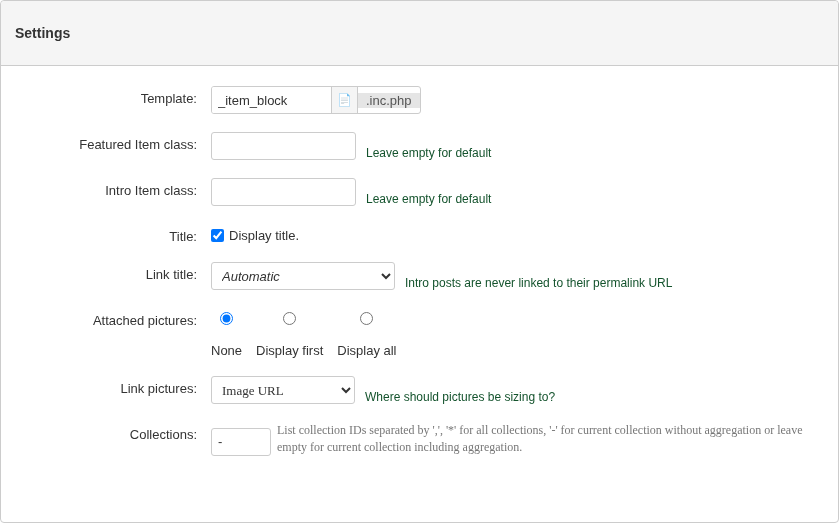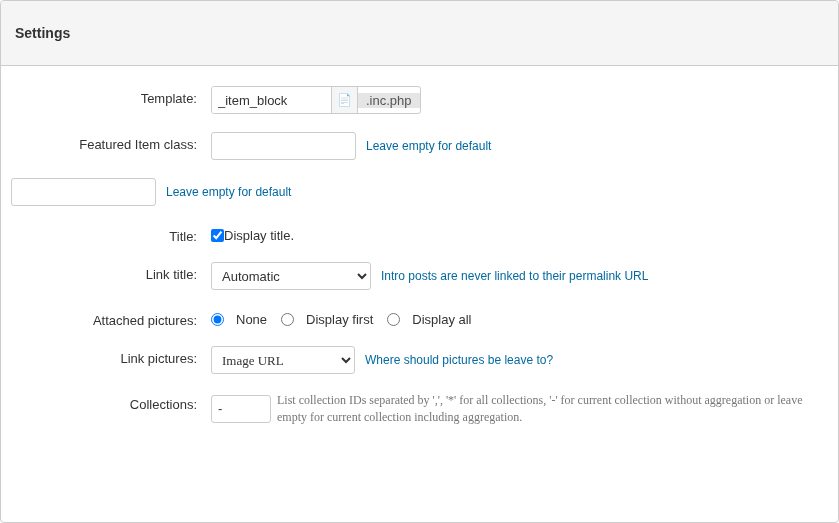--- a/index.html
+++ b/index.html
@@ -35,21 +35,21 @@
       width: 200px;
       text-align: right;
       padding-right: 14px;
       padding-top: 5px;
       font-size: 13px;
       color: #333;
       flex-shrink: 0;
     }
     .form-control-wrap {
       display: flex;
-      align-items: center;
+      align-items: flex-end;
       flex-wrap: wrap;
       gap: 6px;
     }
     input[type="text"] {
       border: 1px solid #ccc;
       border-radius: 3px;
       padding: 4px 6px;
       font-size: 13px;
       height: 28px;
       color: #333;
@@ -64,59 +64,62 @@
       justify-content: center;
       border: 1px solid #ccc;
       border-radius: 3px;
       background: #f5f5f5;
       width: 26px;
       height: 28px;
       cursor: pointer;
       font-size: 12px;
     }
     .hint-text {
-      color: #0369a1;
+      color: #14532d;
       font-size: 12px;
       margin-left: 4px;
     }
     select {
       border: 1px solid #ccc;
       border-radius: 3px;
       padding: 4px 6px;
       font-size: 13px;
       height: 28px;
       background: #fff;
       color: #333;
       cursor: pointer;
     }
     .link-title-select {
-      width: 160px;
+      width: 184px;
+      font-style: italic;
     }
     .image-size-select {
       width: 160px;
     }
     .link-pictures-select {
       width: 144px;
       font-family: Liberation Serif, serif;
     }
     .checkbox-wrap {
       display: flex;
       align-items: center;
+      gap: 5px;
       padding-top: 4px;
     }
     .radio-wrap {
       display: flex;
       align-items: center;
       gap: 14px;
       padding-top: 4px;
     }
     .radio-item {
       display: flex;
       align-items: center;
-      gap: 12px;
+      gap: 18px;
+      flex-direction: column;
     }
     .collections-input {
       width: 60px;
     }
     .collections-hint {
       color: #777;
       font-size: 12px;
       max-width: 530px;
       line-height: 1.4;
       font-family: Liberation Serif, serif;
@@ -172,20 +175,21 @@
 
     <div class="form-row">
       <div class="form-label">Featured Item class:</div>
       <div class="form-control-wrap">
         <input type="text" class="featured-input" style="">
         <span class="hint-text">Leave empty for default</span>
       </div>
     </div>
 
     <div class="form-row">
+      <div class="form-label">Intro Item class:</div>
       <div class="form-control-wrap">
         <input type="text" class="intro-input" style="">
         <span class="hint-text">Leave empty for default</span>
       </div>
     </div>
 
     <div class="form-row">
       <div class="form-label">Title:</div>
       <div class="form-control-wrap">
         <div class="checkbox-wrap">
@@ -229,21 +233,21 @@
     </div>
 
     <div class="form-row">
       <div class="form-label">Link pictures:</div>
       <div class="form-control-wrap">
         <select class="link-pictures-select">
           <option>Image URL</option>
           <option>Post URL</option>
           <option>None</option>
         </select>
-        <span class="hint-text">Where should pictures be leave to?</span>
+        <span class="hint-text">Where should pictures be sizing to?</span>
       </div>
     </div>
 
     <div class="form-row">
       <div class="form-label">Collections:</div>
       <div class="form-control-wrap" style="flex-wrap: wrap; max-width: 610px;">
         <input type="text" class="collections-input" value="-" style="">
         <span class="collections-hint">List collection IDs separated by ',', '*' for all collections, '-' for current collection without aggregation or leave empty for current collection including aggregation.</span>
       </div>
     </div>

